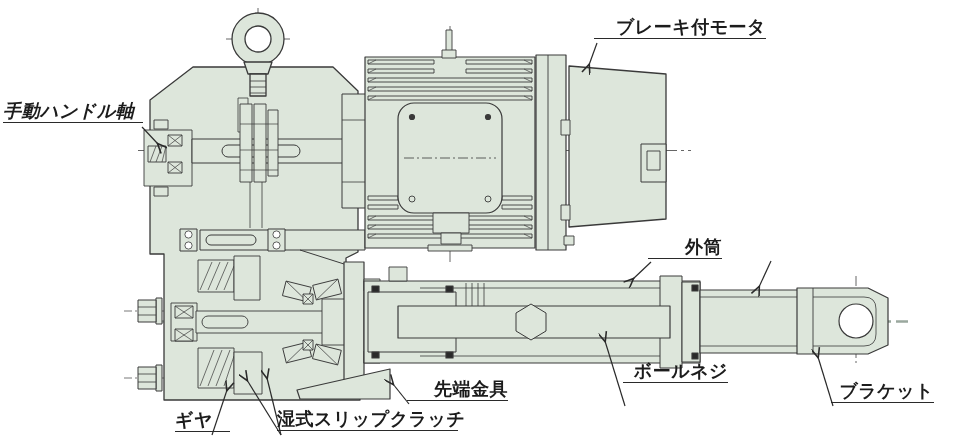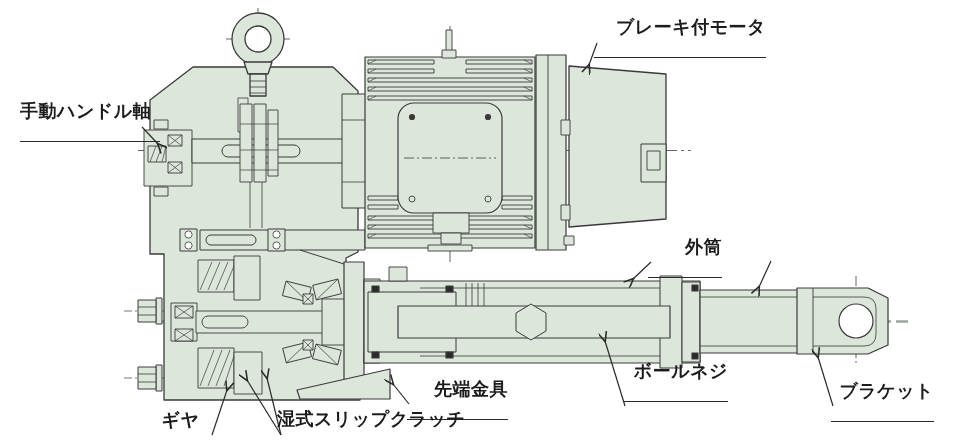--- a/index.html
+++ b/index.html
@@ -4,21 +4,21 @@
 <style>
   html,body{margin:0;padding:0;background:#fff;}
   #stage{
     position:relative;width:972px;height:448px;background:#ffffff;overflow:hidden;
     font-family:"Liberation Sans","DejaVu Sans",sans-serif;
   }
   #drawing{position:absolute;left:0;top:0;}
   .lbl{
     position:absolute;font-size:18px;font-weight:600;color:#1c1c1c;
     line-height:22px;letter-spacing:0.5px;white-space:nowrap;
-    border-bottom:1.6px solid #2a2a2a;padding-bottom:19px;
+    border-bottom:1.6px solid #2a2a2a;padding-bottom:0;
   }
   .lbl.r{text-align:right;}
   .lbl.l{text-align:left;}
 </style>
 </head>
 <body>
 
 <div id="stage">
 
 <svg id="drawing" width="972" height="448" viewBox="0 0 972 448">
@@ -243,21 +243,21 @@
     <path d="M409,404 L393,384" marker-end="url(#arr)"></path>
     <path d="M625,406 L605,341" marker-end="url(#arr)"></path>
     <path d="M833,406 L818,357" marker-end="url(#arr)"></path>
     <path d="M212,435 L227,390" marker-end="url(#arr)"></path>
     <path d="M281,435 L247,380" marker-end="url(#arr)"></path>
     <path d="M281,435 L267,378" marker-end="url(#arr)"></path>
   </g>
 </svg>
 
 <div class="lbl r" style="left:594px;top:16px;width:172px;">ブレーキ付モータ</div>
-<div class="lbl l" style="left:20px;top:100px;width:140px;">手動ハンドル軸</div>
+<div class="lbl l" style="left:3px;top:100px;width:140px;font-style:italic;">手動ハンドル軸</div>
 <div class="lbl r" style="left:648px;top:236px;width:74px;">外筒</div>
 <div class="lbl r" style="left:407px;top:378px;width:101px;">先端金具</div>
 <div class="lbl r" style="left:623px;top:360px;width:105px;">ボールネジ</div>
 <div class="lbl r" style="left:831px;top:380px;width:103px;">ブラケット</div>
-<div class="lbl l" style="left:153px;top:409px;width:55px;text-align:center;">ギヤ</div>
+<div class="lbl l" style="left:175px;top:409px;width:55px;">ギヤ</div>
 <div class="lbl r" style="left:277px;top:408px;width:181px;">湿式スリップクラッチ</div>
 
 </div>
 
 </body></html>

